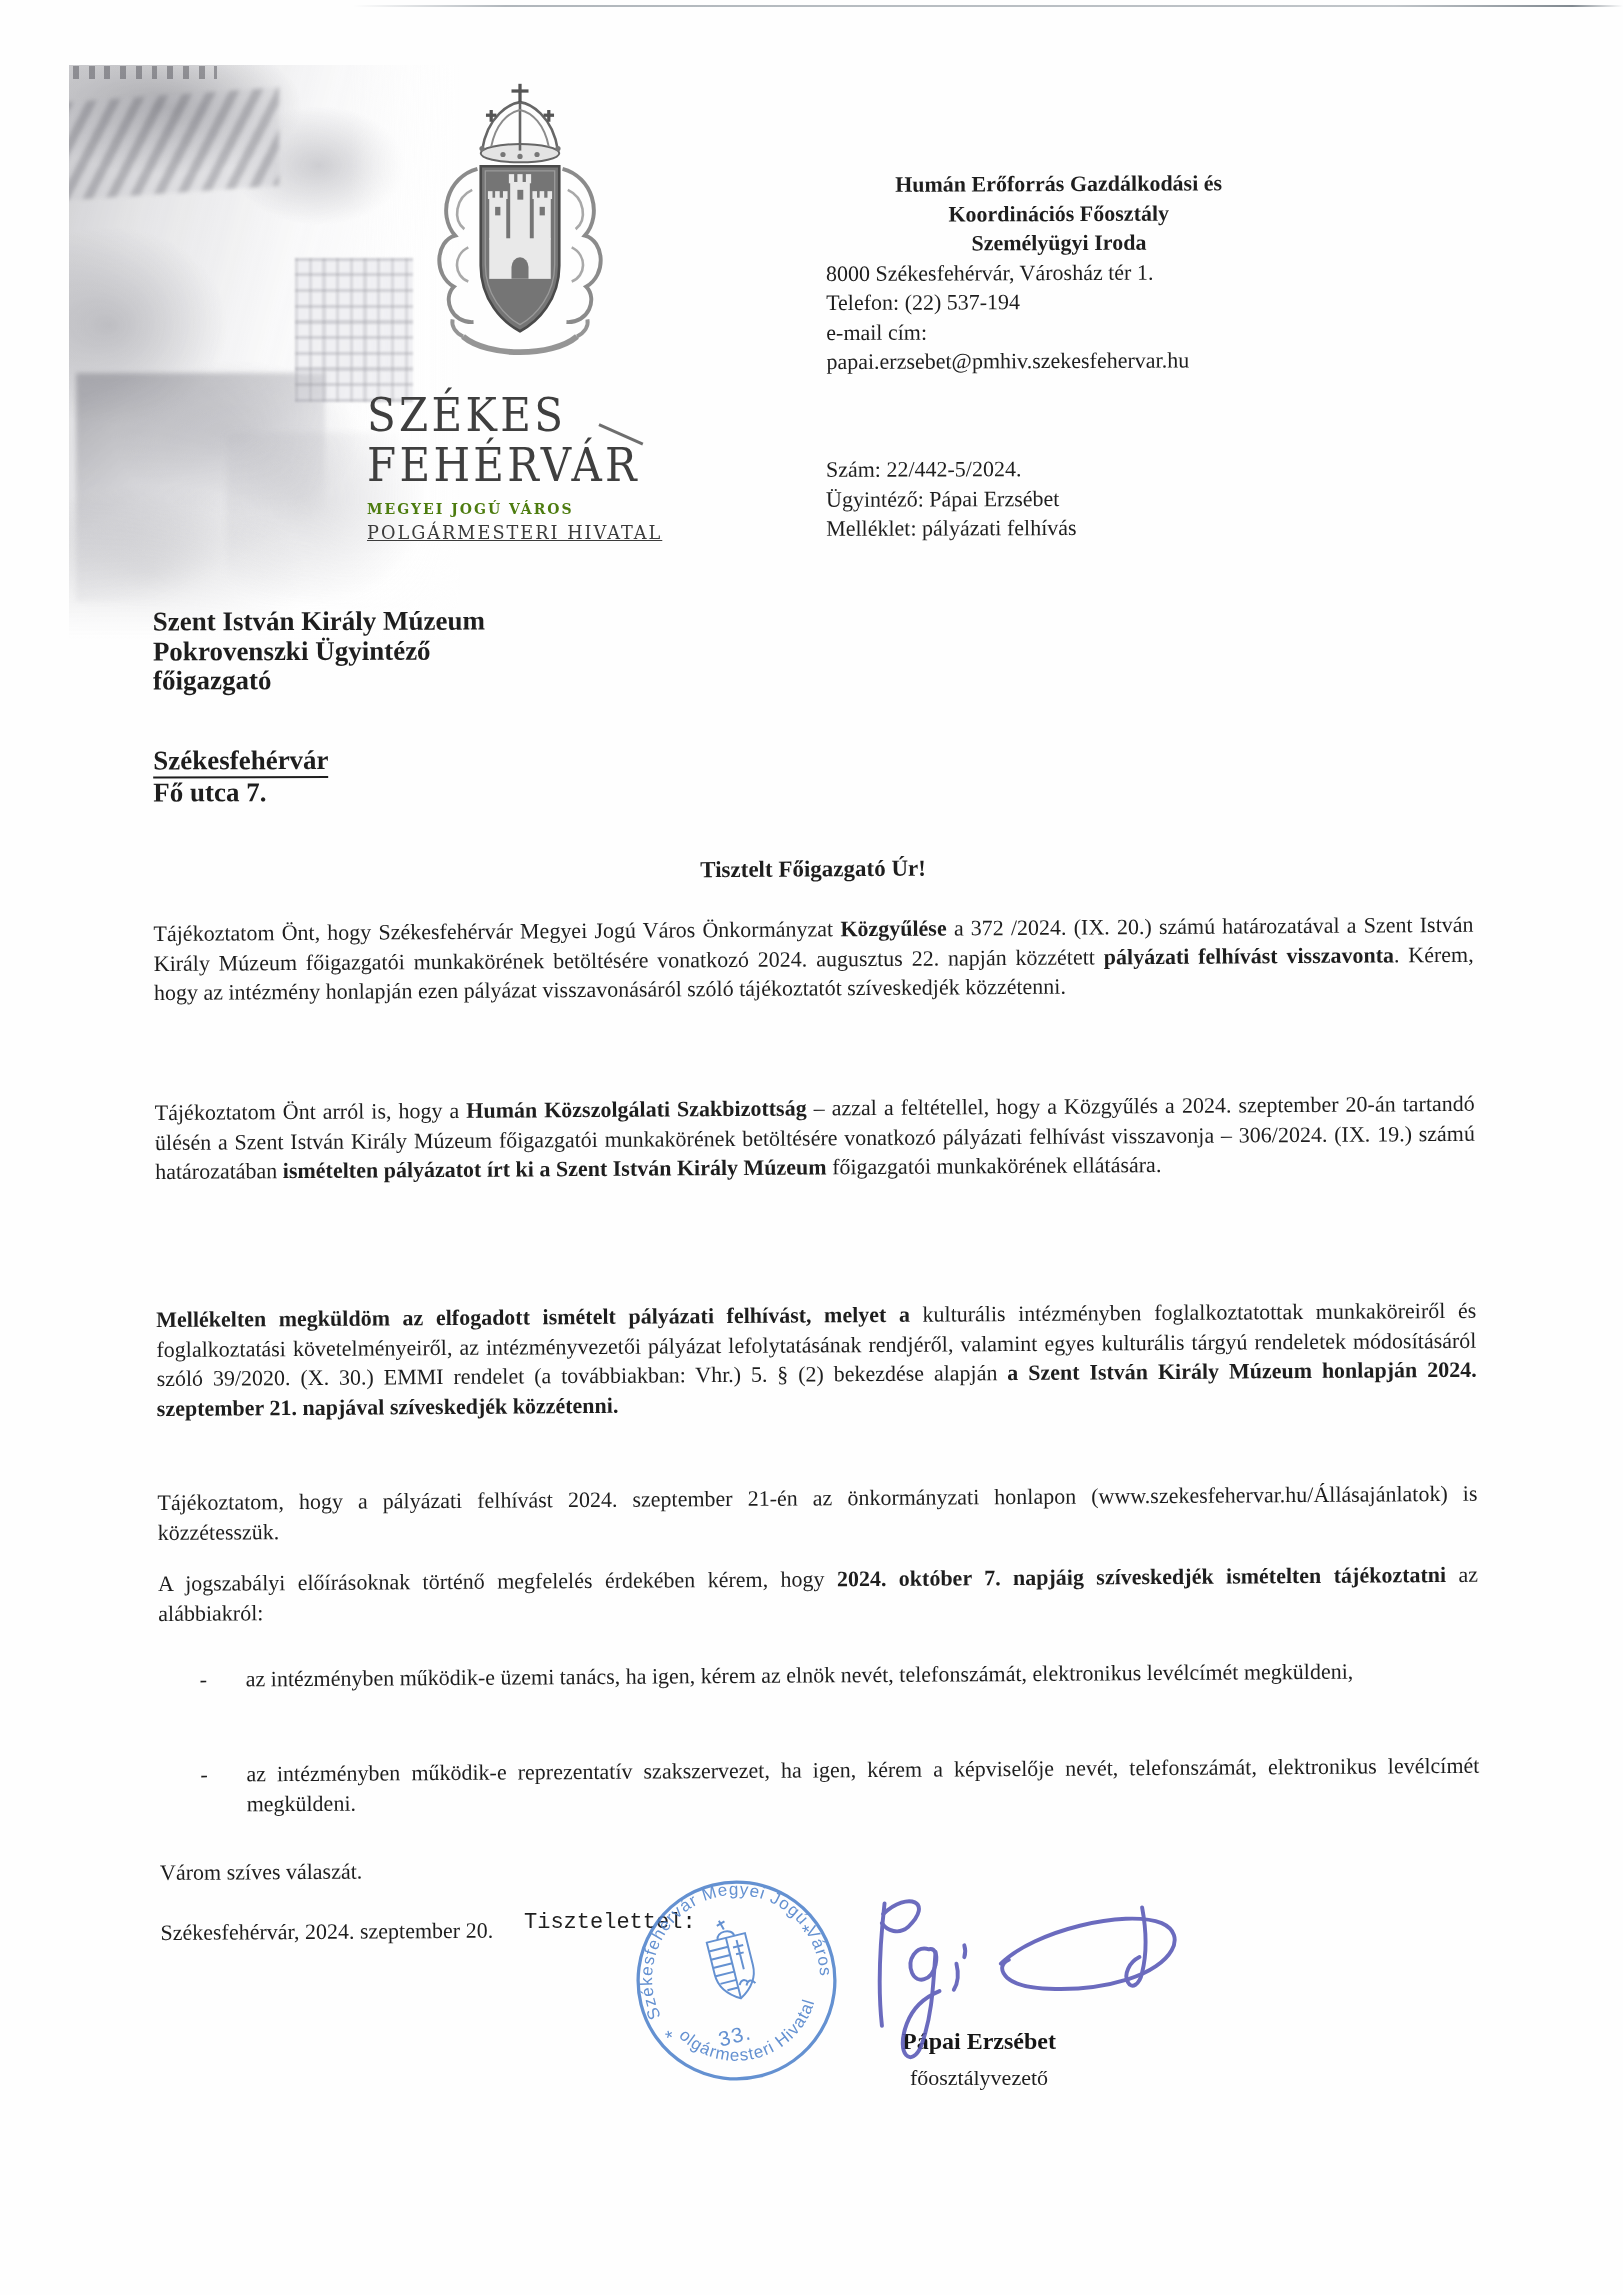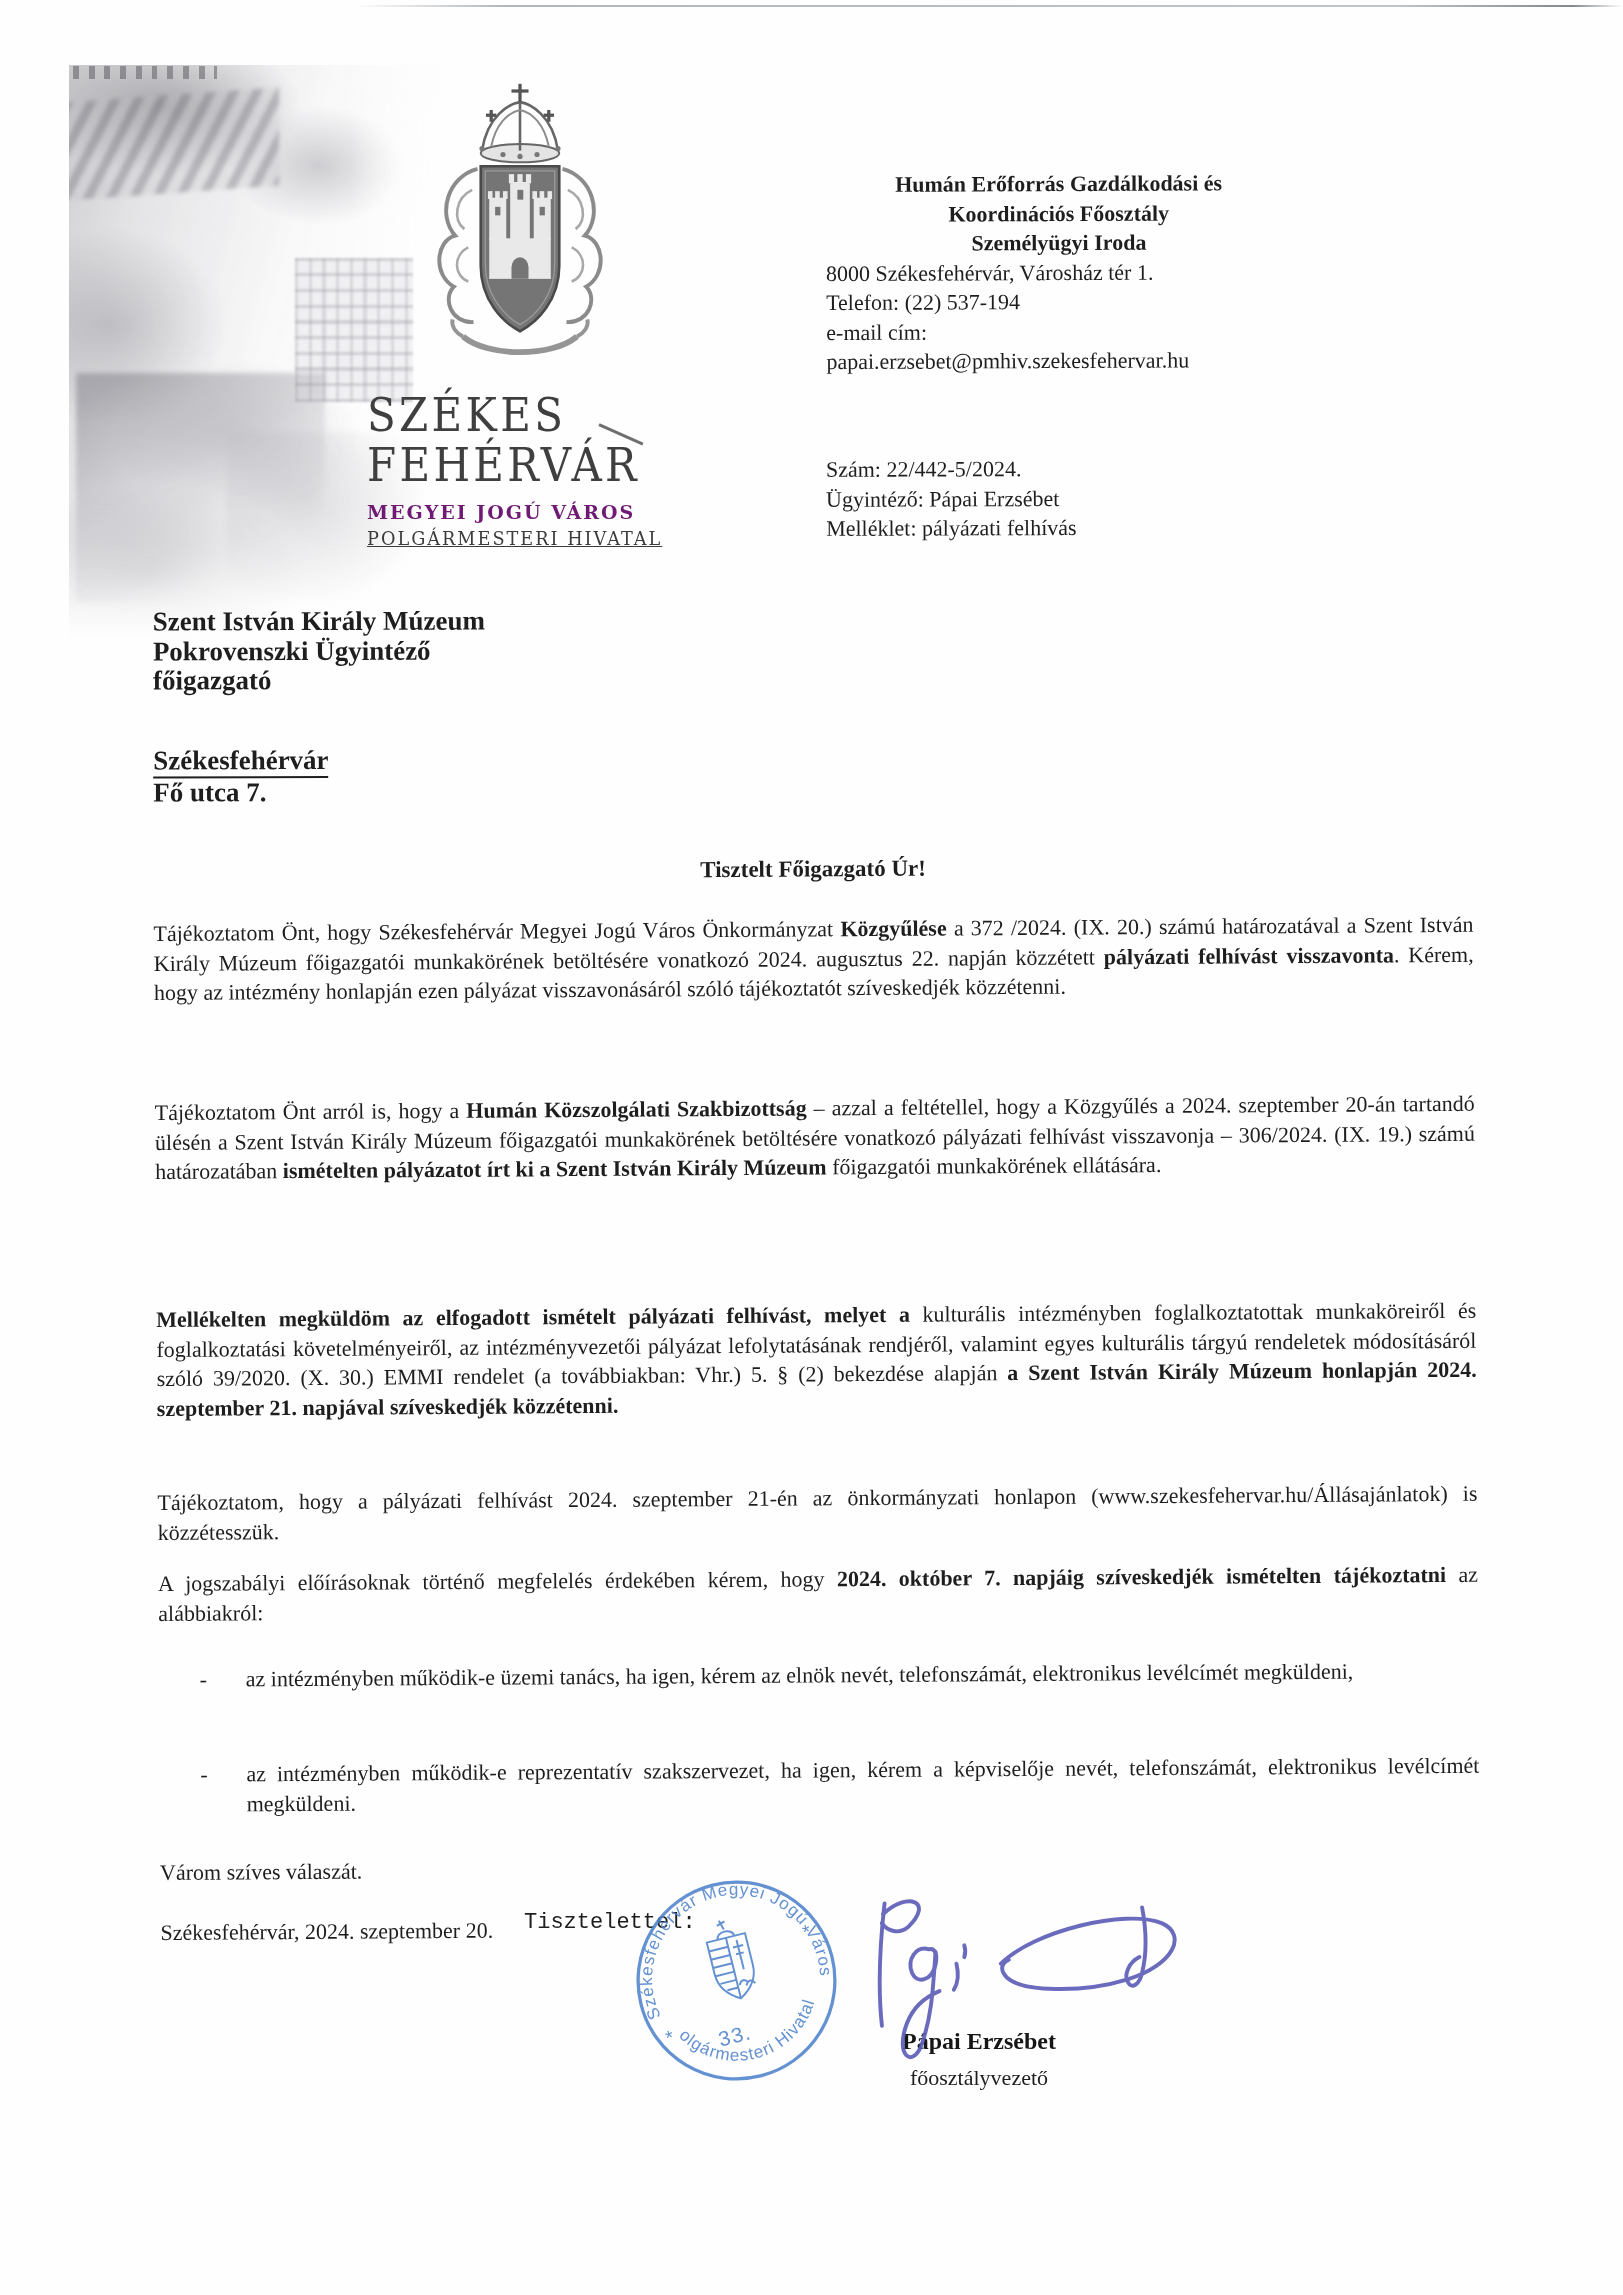--- a/index.html
+++ b/index.html
@@ -32,21 +32,21 @@
       repeating-linear-gradient(90deg,rgba(126,126,136,.3) 0 3.3px,transparent 3.3px 13.7px),
       rgba(233,233,238,.92);}
   .city-photo .street{position:absolute;left:6.5px;top:308px;width:249px;height:229px;filter:blur(2.6px);
     background:linear-gradient(152deg,rgba(92,92,102,.5) 8%,rgba(150,150,160,.28) 46%,rgba(255,255,255,0) 76%);}
   .city-photo .square{position:absolute;left:157px;top:367px;width:196px;height:170px;filter:blur(3.3px);
     background:radial-gradient(ellipse at 40% 40%,rgba(140,140,150,.35),rgba(140,140,150,0) 75%);}
   
   .crest{position:absolute;left:412px;top:69px;width:216px;height:315px;}
   .logo-text{position:absolute;left:367px;top:390px;width:308px;text-align:left;color:#3a3a3a;}
   .logo-title{font-family:"DejaVu Serif",serif;font-size:42px;line-height:50px;letter-spacing:3.3px;color:#3f3f3f;transform:scaleY(1.12);}
-  .logo-sub1{font-family:"DejaVu Serif",serif;font-weight:bold;font-size:19px;letter-spacing:2px;color:#701a75;margin-top:10.5px;}
+  .logo-sub1{font-family:"DejaVu Serif",serif;font-weight:bold;font-size:14px;letter-spacing:2px;color:#4d7c0f;margin-top:10.5px;}
   .logo-sub2{font-family:"DejaVu Serif",serif;font-size:17.7px;letter-spacing:2px;color:#3c3c3c;margin-top:6.5px;text-decoration:underline;}
   .logo-swash{position:absolute;left:230px;top:43px;width:48px;height:2.6px;background:#4a4a4a;transform:rotate(24deg);opacity:.8;}
   
   .dept{position:absolute;left:826px;top:169px;width:484px;font-size:22px;line-height:29.5px;transform:rotate(-.25deg);}
   .dept .bold-line{font-weight:bold;text-align:center;width:466px;}
   .ref{position:absolute;left:826px;top:454px;width:484px;font-size:22px;line-height:29.5px;transform:rotate(-.2deg);}
   
   .recipient{position:absolute;left:153px;top:607px;font-size:27px;line-height:29.5px;font-weight:bold;transform:rotate(-.15deg);}
   .recipient .city{margin-top:50px;}
   .recipient .city span{display:inline-block;border-bottom:2.6px solid #1e1e1e;padding-bottom:1.3px;}

